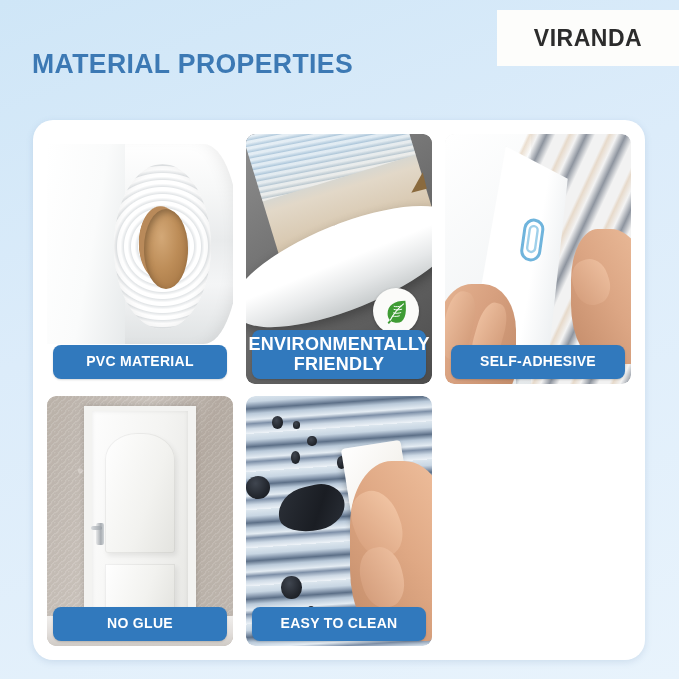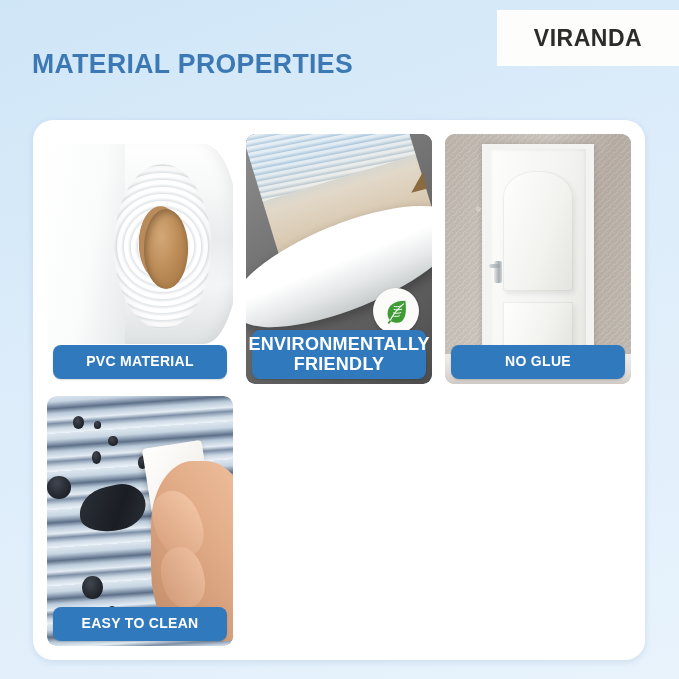--- a/index.html
+++ b/index.html
@@ -481,20 +481,37 @@
             <svg width="30" height="30" viewBox="0 0 32 32" aria-hidden="true">
               <path d="M26 5C14 5 7 10 7 19c0 2.6 .9 4.9 2.4 6.6L7 28.5l1.5 1.3 2.4-2.8C12.6 28 14.6 28.6 17 28.6 25 28.6 28 20 26 5z" fill="#3f9c35"></path>
               <path d="M24.3 8.2C18 13.5 13 19.4 9.7 26.2" stroke="#ffffff" stroke-width="1.2" fill="none"></path>
               <path d="M22 10.5c-3 1-6 1.2-8.4 .4M22.5 14c-3 1-6.4 1.1-9 .2M21.5 17.6c-2.8 1-6 1.1-8.6 .3M20 21c-2.4 .9-5.2 1-7.5 .4" stroke="#ffffff" stroke-width="1" fill="none"></path>
             </svg>
           </div>
         </div>
         <div class="tile-label two-line">ENVIRONMENTALLY FRIENDLY</div>
       </div>
 
+      <div class="tile">
+        <div class="tile-photo art-adh">
+          <div class="adh-white-base"></div>
+          <div class="adh-marble"></div>
+          <div class="adh-marble-2"></div>
+          <div class="adh-peel"></div>
+          <div class="adh-clip">
+            <svg width="26" height="46" viewBox="0 0 26 46" aria-hidden="true">
+              <rect x="4" y="3" width="18" height="40" rx="9" fill="none" stroke="#6fb4dc" stroke-width="3"></rect>
+              <rect x="9" y="9" width="8" height="26" rx="4" fill="none" stroke="#9fd0ea" stroke-width="2.4"></rect>
+            </svg>
+          </div>
+          <div class="adh-hand-left"></div>
+          <div class="adh-hand-right"></div>
+        </div>
+        <div class="tile-label">SELF-ADHESIVE</div>
+      </div>
 
 
       <div class="tile">
         <div class="tile-photo art-door">
           <div class="door-wall"></div>
           <div class="door-frame"></div>
           <div class="door-leaf">
             <div class="door-panel top"></div>
             <div class="door-panel bottom"></div>
             <div class="door-handle"></div>

